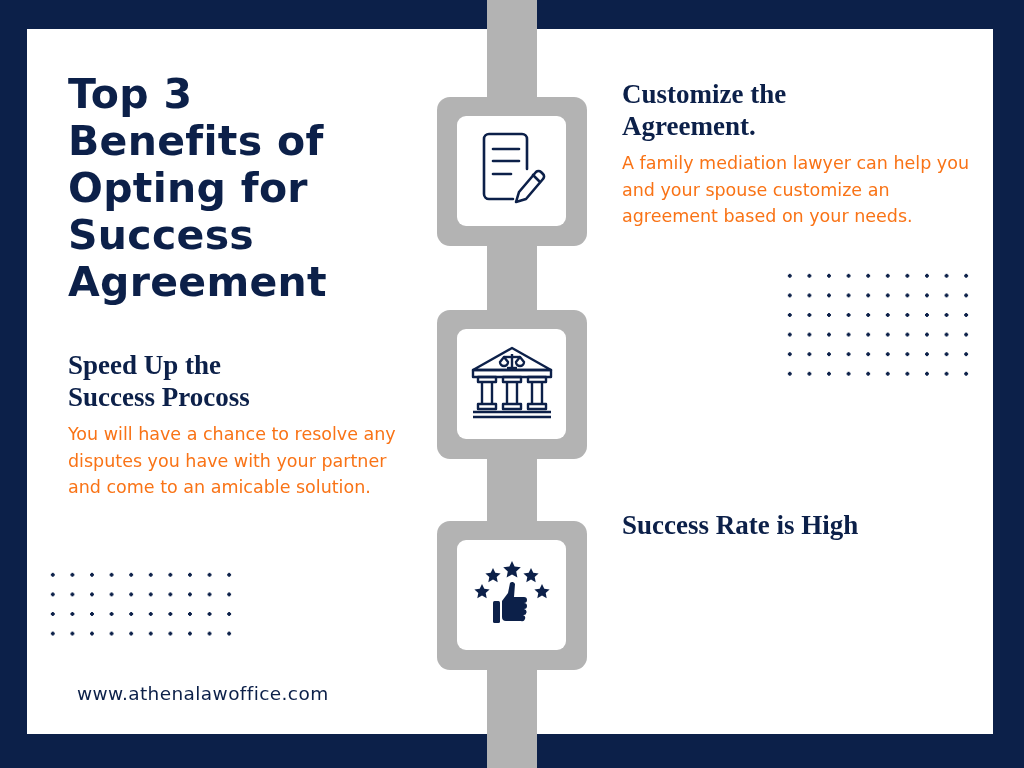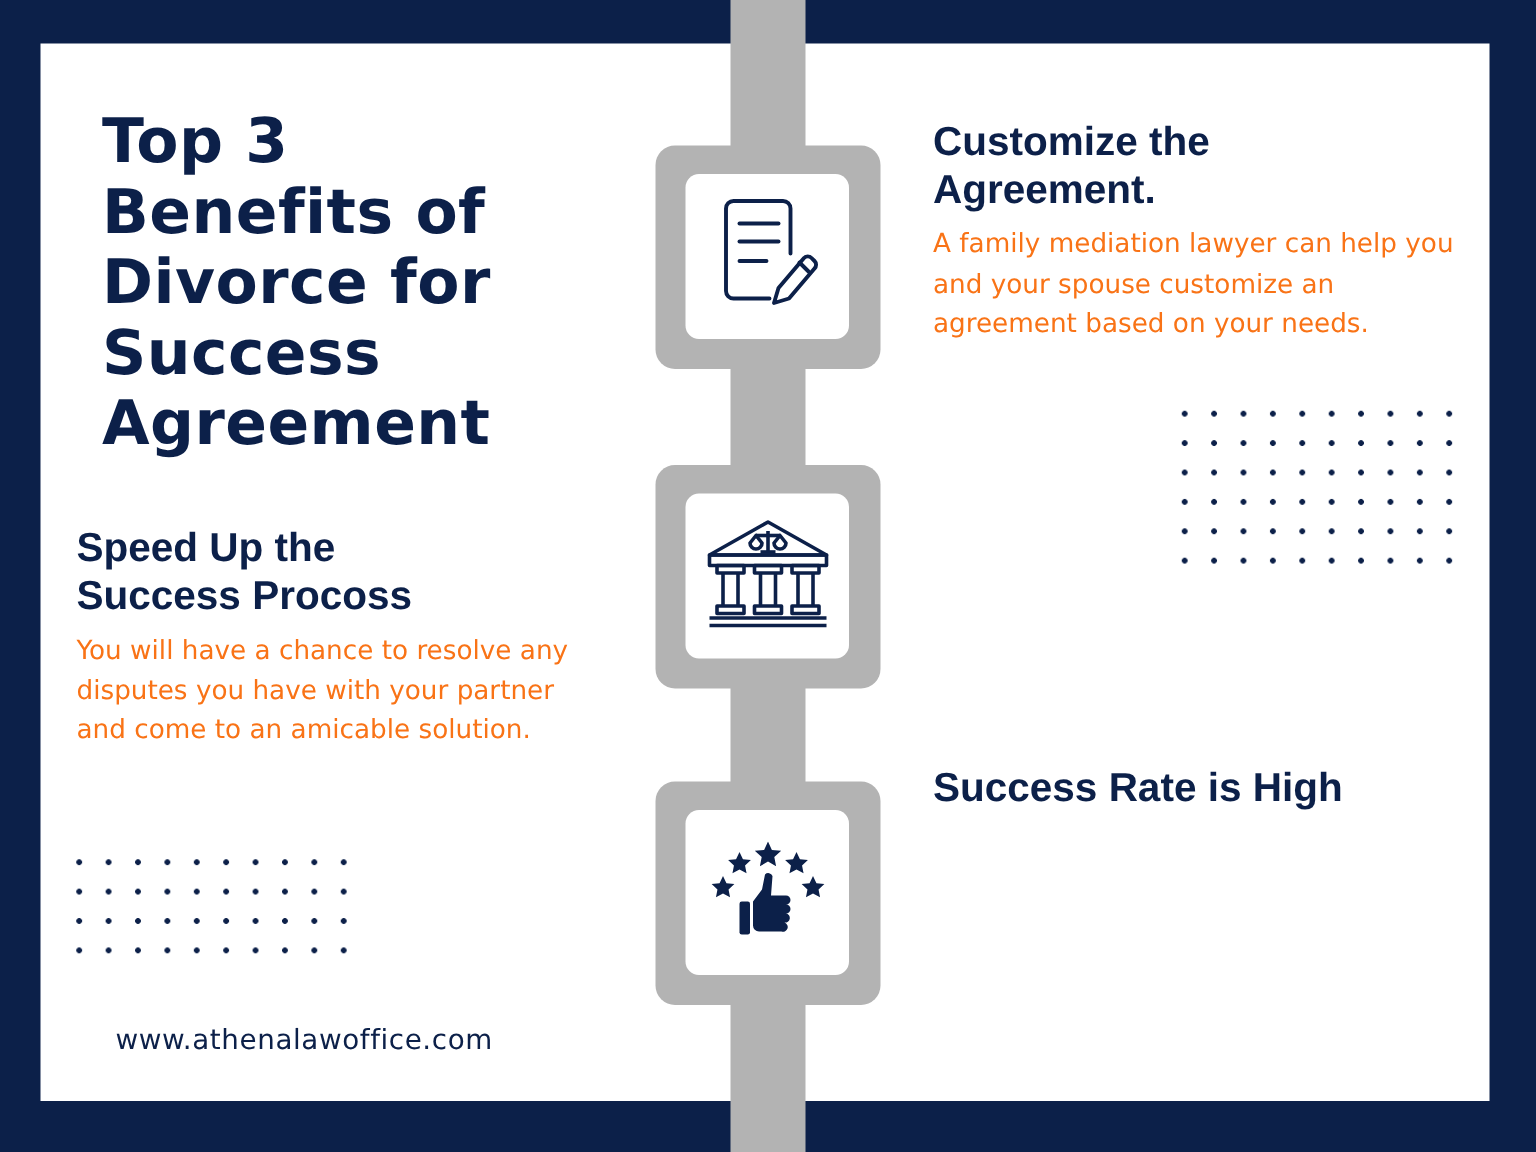--- a/index.html
+++ b/index.html
@@ -27,21 +27,21 @@
     display: flex; align-items: center; justify-content: center;
   }
   .title {
     position: absolute; left: 51px; top: 54px; margin: 17px;
     font-family: "DejaVu Sans", sans-serif; font-weight: bold;
     font-size: 41px; line-height: 47px; letter-spacing: 0.3px;
     color: #0c2049; width: 360px;
   }
   .section { position: absolute; }
   .section h2 {
-    margin: 0; font-family: Liberation Sans, sans-serif; font-weight: bold;
+    margin: 0; font-family: Liberation Serif, serif; font-weight: bold;
     font-size: 27px; line-height: 32px; color: #0c2049;
   }
   .section p {
     margin: 8px 0 0 0; font-family: "DejaVu Sans", sans-serif;
     font-size: 17.5px; line-height: 26.5px; color: #f97316;
   }
   .dots {
     position: absolute;
     background-image: radial-gradient(circle, #0c2049 1.7px, transparent 2.1px);
     background-size: 19.6px 19.6px;
@@ -56,21 +56,21 @@
 </head>
 <body>
 
 <div class="panel"></div>
 
 <div class="spine"></div>
 
 <h1 class="title">
   <span>Top 3</span><br>
   <span>Benefits of</span><br>
-  <span>Divorce for</span><br>
+  <span>Opting for</span><br>
   <span>Success</span><br>
   <span>Agreement</span>
 </h1>
 
 <div class="icon-box" style="top:97px;">
   <div class="icon-inner">
     <span>
       <svg width="70" height="80" viewBox="0 0 70 80" fill="none" stroke="#0c2049" stroke-width="2.6" stroke-linecap="round" stroke-linejoin="round">
         <path d="M36 70 H12 a5 5 0 0 1 -5 -5 V10 a5 5 0 0 1 5 -5 H45 a5 5 0 0 1 5 5 V40"></path>
         <line x1="16" y1="20" x2="42" y2="20"></line>
@@ -130,21 +130,21 @@
 </div>
 
 <div class="section" style="left:622px; top:78px; width:350px;">
   <h2>
     <span>Customize the</span><br>
     <span>Agreement.</span>
   </h2>
   <p>A family mediation lawyer can help you and your spouse customize an agreement based on your needs.</p>
 </div>
 
-<div class="section" style="left:51px; top:349px; width:350px;">
+<div class="section" style="left:68px; top:349px; width:350px;">
   <h2>
     <span>Speed Up the</span><br>
     <span>Success Procoss</span>
   </h2>
   <p>You will have a chance to resolve any disputes you have with your partner and come to an amicable solution.</p>
 </div>
 
 <div class="section" style="left:622px; top:509px; width:350px;">
   <h2>
     <span>Success Rate is High</span>

